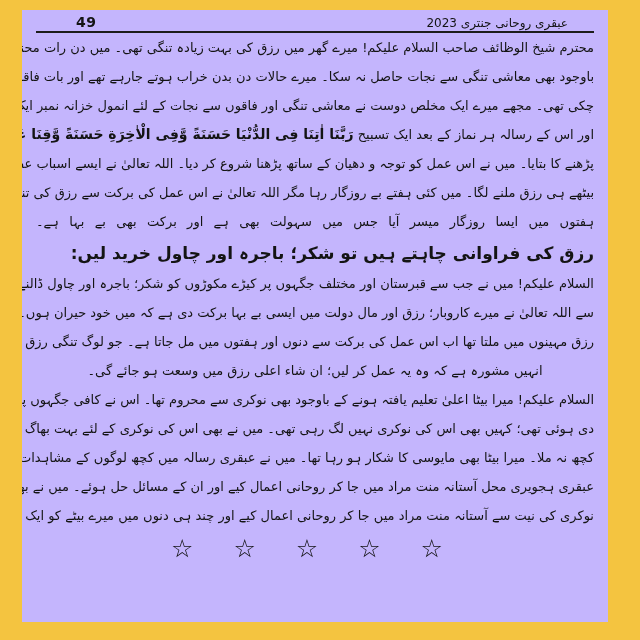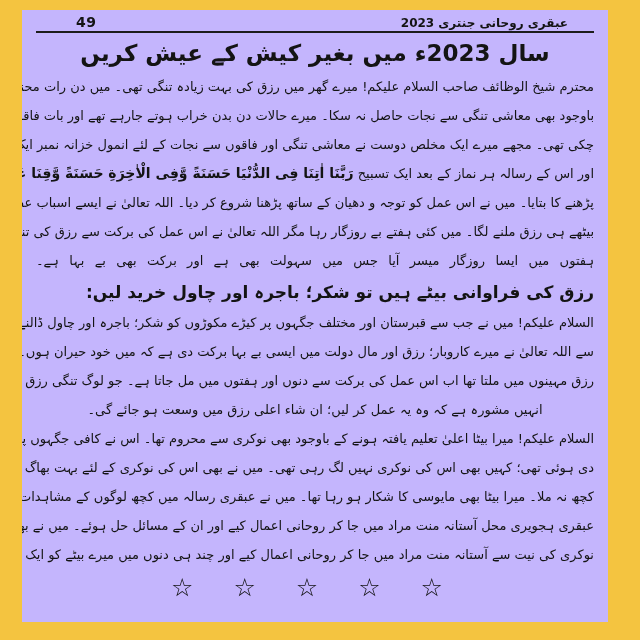--- a/index.html
+++ b/index.html
@@ -18,21 +18,21 @@
     padding:2px 14px 0 14px;
     overflow:hidden;
   }
   .hdr {
     direction:ltr;
     display:flex; justify-content:space-between; align-items:flex-end;
     border-bottom:2px solid #1c1c1c;
     padding:2px 26px 1px 40px;
   }
   .hdr .pg { font-size:14px; font-weight:bold; letter-spacing:.5px; }
-  .hdr .ed { font-size:12px; font-weight:bold; direction:rtl; }
+  .hdr .ed { font-size:12px; font-weight:normal; direction:rtl; }
   .title {
     direction:rtl;
     text-align:center;
     font-size:23px; font-weight:bold;
     margin:7px 0 6px 0;
   }
   .para { direction:rtl; }
   .line {
     font-size:13px;
     line-height:29px;
@@ -62,33 +62,32 @@
 <body>
 
 <div class="frame">
   <div class="page">
 
     <div class="hdr">
       <span class="pg">49</span>
       <span class="ed">عبقری روحانی جنتری 2023</span>
     </div>
 
-    <div class="title">سال 2023ء میں بغیر کیش کے عیش کریں</div>
 
     <div class="para">
       <div class="line">محترم شیخ الوظائف صاحب السلام علیکم! میرے گھر میں رزق کی بہت زیادہ تنگی تھی۔ میں دن رات محنت کرنے کے</div>
       <div class="line">باوجود بھی معاشی تنگی سے نجات حاصل نہ سکا۔ میرے حالات دن بدن خراب ہوتے جارہے تھے اور بات فاقوں تک پہنچ</div>
       <div class="line">چکی تھی۔ مجھے میرے ایک مخلص دوست نے معاشی تنگی اور فاقوں سے نجات کے لئے انمول خزانہ نمبر ایک پڑھنے کا مشورہ دیا</div>
       <div class="line"><span>اور اس کے رسالہ ہر نماز کے بعد ایک تسبیح</span> <span class="verse">رَبَّنَا اٰتِنَا فِی الدُّنْیَا حَسَنَةً وَّفِی الْاٰخِرَةِ حَسَنَةً وَّقِنَا عَذَابَ النَّارِ</span></div>
       <div class="line">پڑھنے کا بتایا۔ میں نے اس عمل کو توجہ و دھیان کے ساتھ پڑھنا شروع کر دیا۔ اللہ تعالیٰ نے ایسے اسباب عطا کیے مجھے گھر</div>
       <div class="line">بیٹھے ہی رزق ملنے لگا۔ میں کئی ہفتے بے روزگار رہا مگر اللہ تعالیٰ نے اس عمل کی برکت سے رزق کی تنگی نہ ہونے دی اور چند</div>
       <div class="line">ہفتوں میں ایسا روزگار میسر آیا جس میں سہولت بھی ہے اور برکت بھی بے بہا ہے۔</div>
     </div>
 
-    <div class="heading">رزق کی فراوانی بیٹے ہیں تو شکر؛ باجرہ اور چاول خرید لیں:</div>
+    <div class="heading">رزق کی فراوانی چاہتے ہیں تو شکر؛ باجرہ اور چاول خرید لیں:</div>
 
     <div class="para">
       <div class="line">السلام علیکم! میں نے جب سے قبرستان اور مختلف جگہوں پر کیڑے مکوڑوں کو شکر؛ باجرہ اور چاول ڈالنے شروع کیے ہیں تب</div>
       <div class="line">سے اللہ تعالیٰ نے میرے کاروبار؛ رزق اور مال دولت میں ایسی بے بہا برکت دی ہے کہ میں خود حیران ہوں۔ مجھے پہلے جو</div>
       <div class="line">رزق مہینوں میں ملتا تھا اب اس عمل کی برکت سے دنوں اور ہفتوں میں مل جاتا ہے۔ جو لوگ تنگی رزق کا شکوہ کرتے ہیں میرا</div>
       <div class="line center">انہیں مشورہ ہے کہ وہ یہ عمل کر لیں؛ ان شاء اعلی رزق میں وسعت ہو جائے گی۔</div>
     </div>
 
 
     <div class="para">

